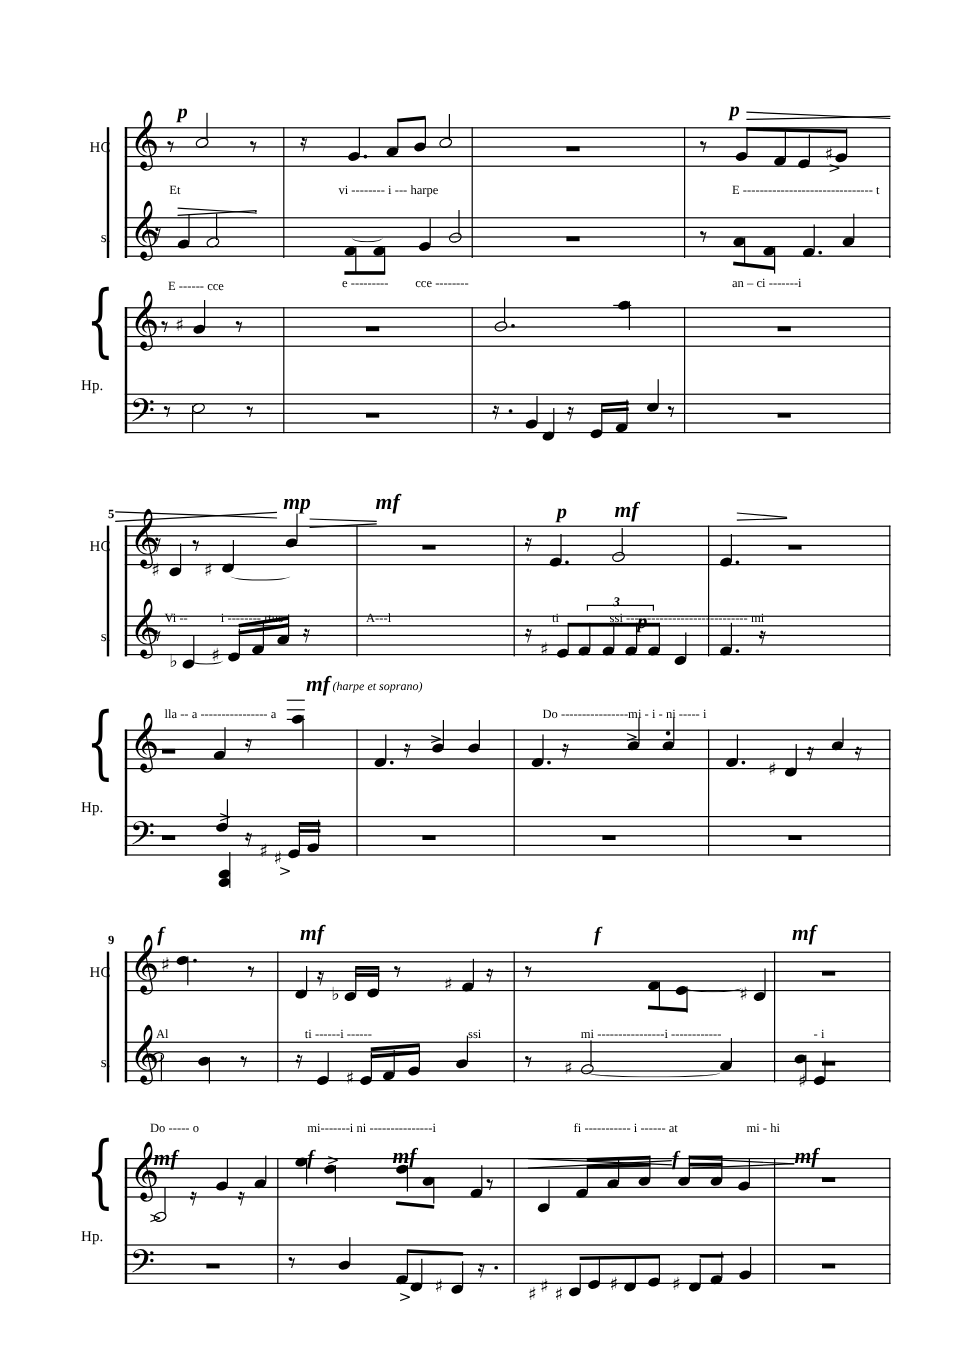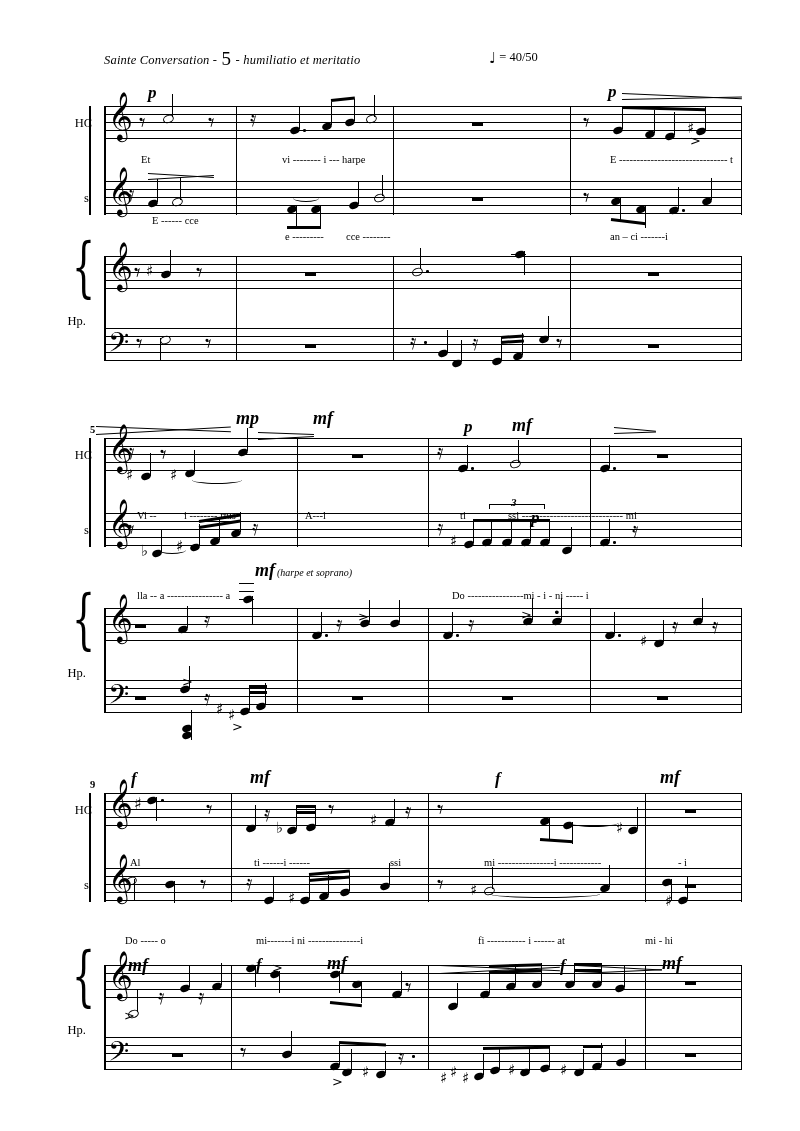--- a/index.html
+++ b/index.html
@@ -266,31 +266,20 @@
     font-family: "DejaVu Sans", sans-serif;
     font-size: 16px;
     line-height: 1;
   }
 </style>
 </head>
 <body>
 
 <div class="page">
 
-  <div class="header">
-    <div class="title">
-      <span>Sainte Conversation -</span>
-      <span class="movement-num">5</span>
-      <span>- humiliatio et meritatio</span>
-    </div>
-    <div class="tempo">
-      <span class="notehead">♩</span>
-      <span>= 40/50</span>
-    </div>
-  </div>
 
   <div class="system" id="system-1">
 
     <div class="instr-label" style="left:44px; top:28px;">HC</div>
     <div class="staff" style="top:18px;">
       <div class="line"></div>
         <div class="line"></div>
         <div class="line"></div>
         <div class="line"></div>
         <div class="line"></div>
@@ -413,21 +402,21 @@
     <div class="stem" style="left:620px; top:110px; height:22px;"></div>
     <div class="note" style="left:636px; top:118px;"></div>
     <div class="stem" style="left:645px; top:118px; height:22px;"></div>
     <div class="beam" style="left:611px; top:130px; width:35px; transform:rotate(7deg);"></div>
     <div class="note" style="left:669px; top:119px;"></div>
     <div class="stem" style="left:678px; top:99px; height:22px;"></div>
     <div class="dot" style="left:682px; top:121px;"></div>
     <div class="note" style="left:702px; top:110px;"></div>
     <div class="stem" style="left:711px; top:90px; height:22px;"></div>
 
-    <div class="lyric" style="left:140px; top:127px;margin-left:12px;">E ------ cce</div>
+    <div class="lyric" style="left:140px; top:146px;">E ------ cce</div>
     <div class="lyric" style="left:285px; top:143px;">e ---------</div>
     <div class="lyric" style="left:346px; top:143px;">cce --------</div>
     <div class="lyric" style="left:610px; top:143px;">an – ci -------i</div>
 
     <div class="rest-quarter" style="left:134px; top:172px;">𝄾</div>
     <div class="accid" style="left:146px; top:176px;">♯</div>
     <div class="note" style="left:161px; top:183px;"></div>
     <div class="stem" style="left:170px; top:162px; height:23px;"></div>
     <div class="rest-quarter" style="left:196px; top:172px;">𝄾</div>
 
@@ -838,21 +827,21 @@
     <div class="note" style="left:662px; top:104px;"></div>
     <div class="stem" style="left:671px; top:104px; height:22px;"></div>
     <div class="accid" style="left:665px; top:119px;">♯</div>
     <div class="note" style="left:678px; top:122px;"></div>
     <div class="stem" style="left:687px; top:102px; height:22px;"></div>
     <div class="rest-whole" style="left:685px; top:109px;"></div>
 
     <div class="lyric" style="left:125px; top:160px;">Do ----- o</div>
     <div class="lyric" style="left:256px; top:160px;">mi-------i  ni ---------------i</div>
     <div class="lyric" style="left:478px; top:160px;">fi ----------- i ------ at</div>
-    <div class="lyric" style="left:645px; top:160px;">mi - hi</div>
+    <div class="lyric" style="left:622px; top:160px;">mi - hi</div>
 
     <div class="note hollow" style="left:128px; top:235px;"></div>
     <div class="stem" style="left:137px; top:215px; height:22px;"></div>
     <div class="artic" style="left:124px; top:234px;">&gt;</div>
     <div class="rest-eighth" style="left:158px; top:212px;">𝄿</div>
     <div class="note" style="left:180px; top:210px;"></div>
     <div class="stem" style="left:189px; top:190px; height:22px;"></div>
     <div class="rest-eighth" style="left:198px; top:212px;">𝄿</div>
     <div class="note" style="left:212px; top:208px;"></div>
     <div class="stem" style="left:221px; top:188px; height:22px;"></div>

